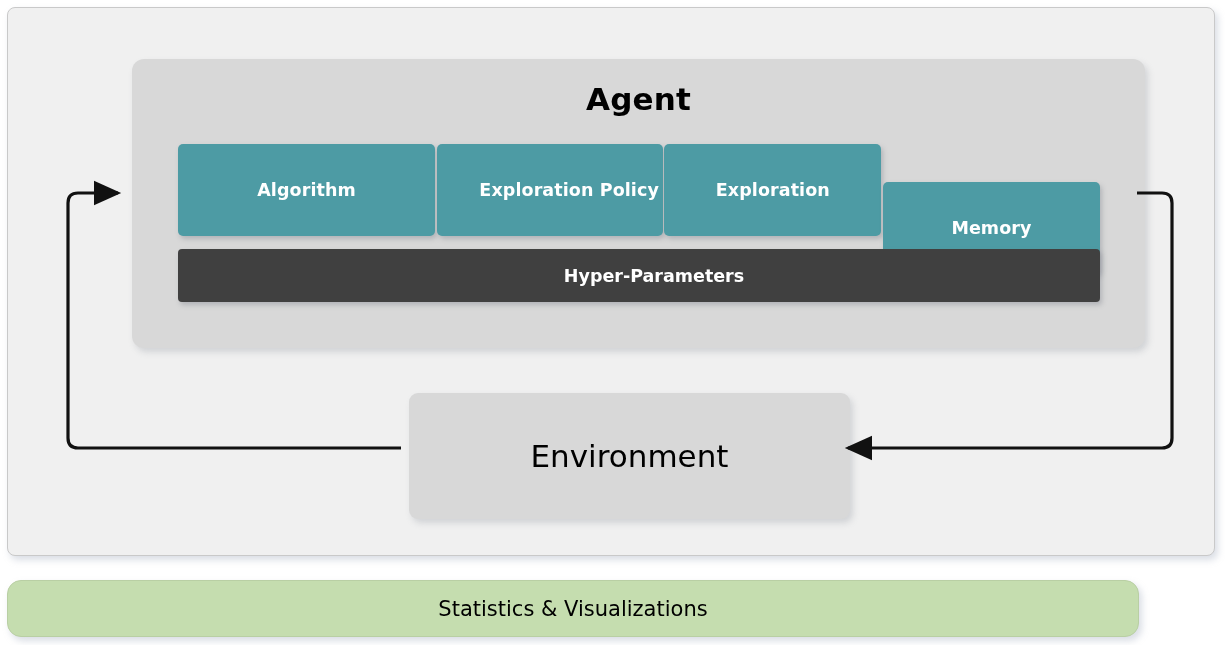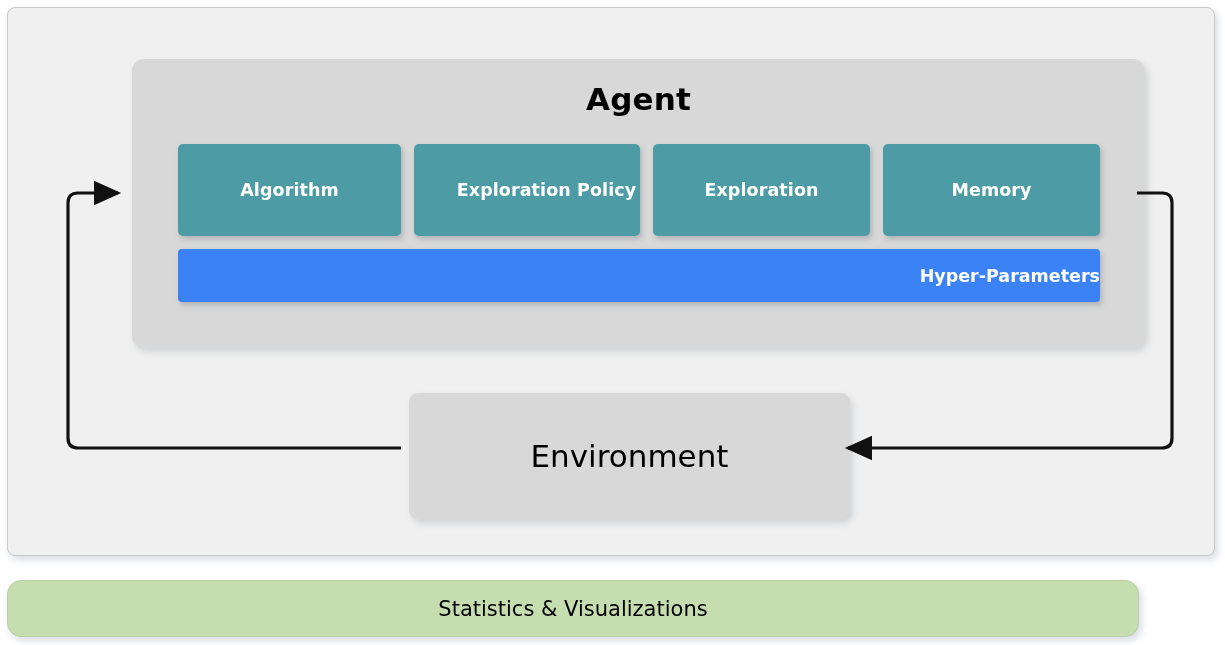--- a/index.html
+++ b/index.html
@@ -78,38 +78,38 @@
     border-radius: 5px;
     display: flex;
     align-items: center;
     justify-content: center;
     color: #ffffff;
     font-size: 17.5px;
     font-weight: bold;
     box-shadow: 2px 3px 5px rgba(120,125,135,0.40);
     letter-spacing: 0.1px;
   }
-  .component-tile.w-algorithm          { width: 223px; }
+  .component-tile.w-algorithm          { width: 257px; }
   .component-tile.w-exploration-policy { width: 226px; padding-left: 39px; }
   .component-tile.w-architecture       { width: 217px; }
-  .component-tile.w-memory             { width: 217px; }
+  .component-tile.w-memory             { width: 217px; margin-top: 38px; }
 
   
   .hyper-bar {
     position: absolute;
     left: 46px;
     top: 190px;
     width: 922px;
     height: 53px;
     box-sizing: border-box;
-    background: #3b82f6;
+    background: #404040;
     border-radius: 4px;
     display: flex;
     align-items: center;
-    justify-content: flex-end;
+    justify-content: center;
     color: #ffffff;
     font-size: 17.5px;
     font-weight: bold;
     box-shadow: 2px 3px 5px rgba(120,125,135,0.40);
     padding-left: 30px;
   }
 
   
   .environment-box {
     position: absolute;

